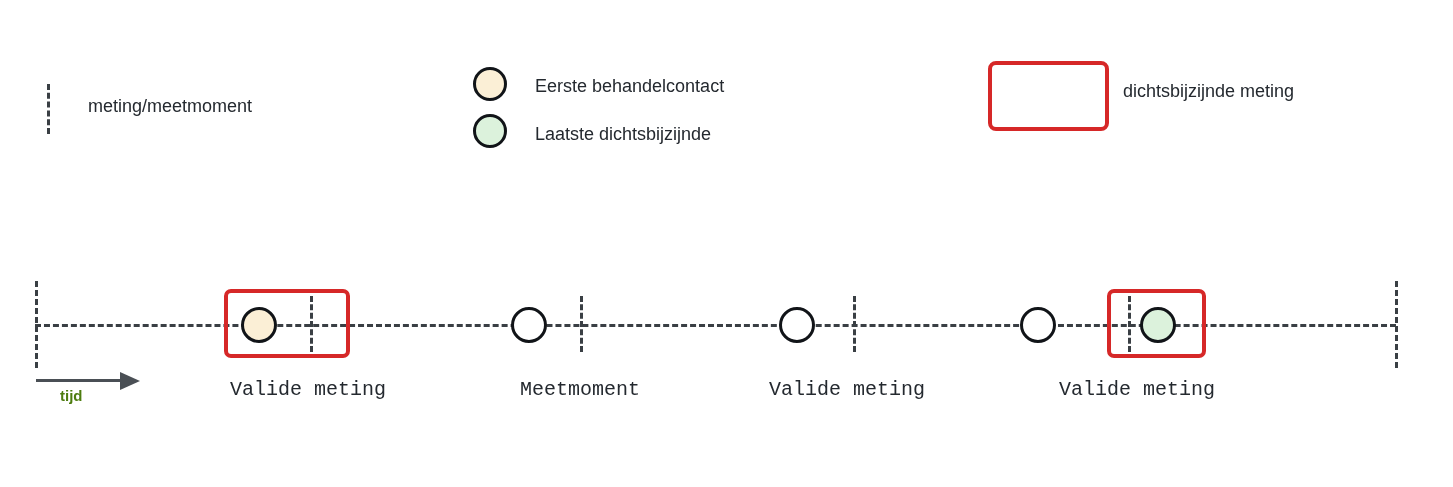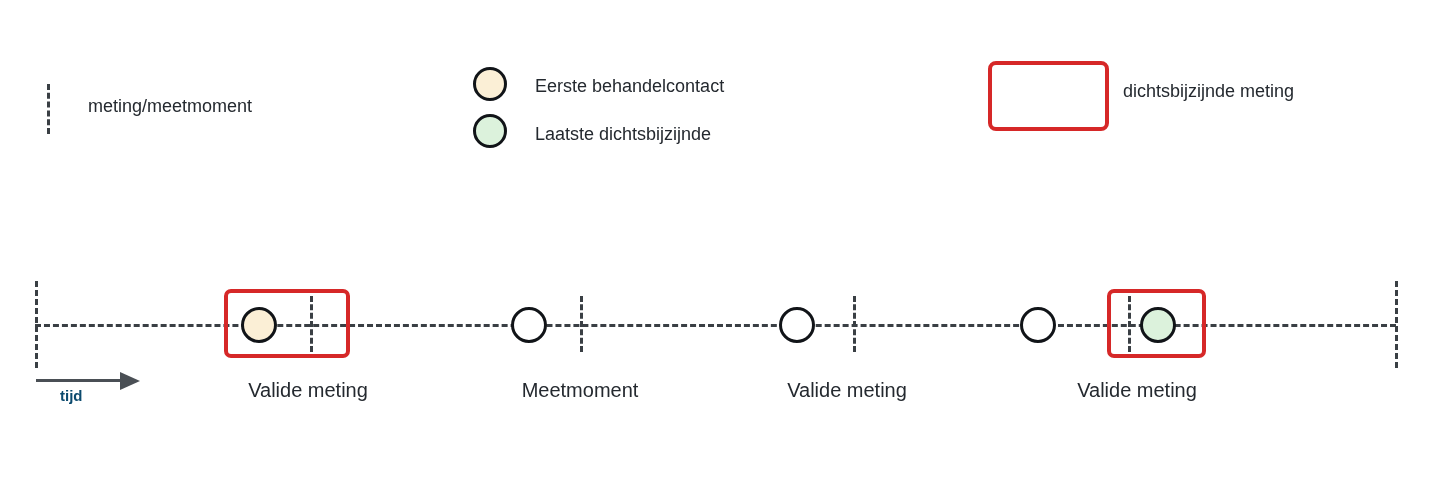--- a/index.html
+++ b/index.html
@@ -91,20 +91,21 @@
   }
   .node-label {
     position: absolute;
     top: 380px;
     font-size: 20px;
     color: #24292f;
     white-space: nowrap;
     text-align: center;
     transform: translateX(-50%);
     line-height: 1;
+    font-family: Liberation Mono, monospace;
   }
   .highlight-box {
     position: absolute;
     border: 4px solid #d62828;
     border-radius: 7px;
     box-sizing: border-box;
     background: transparent;
   }
 
   
@@ -132,21 +133,21 @@
     border-top: 9px solid transparent;
     border-bottom: 9px solid transparent;
     border-left: 20px solid #4a4f55;
   }
   .tijd-label {
     position: absolute;
     left: 60px;
     top: 388px;
     font-size: 15px;
     font-weight: bold;
-    color: #0c4a6e;
+    color: #4d7c0f;
     line-height: 1;
   }
 </style>
 </head>
 <body>
 
 <div id="canvas">
 
   <div>
 

